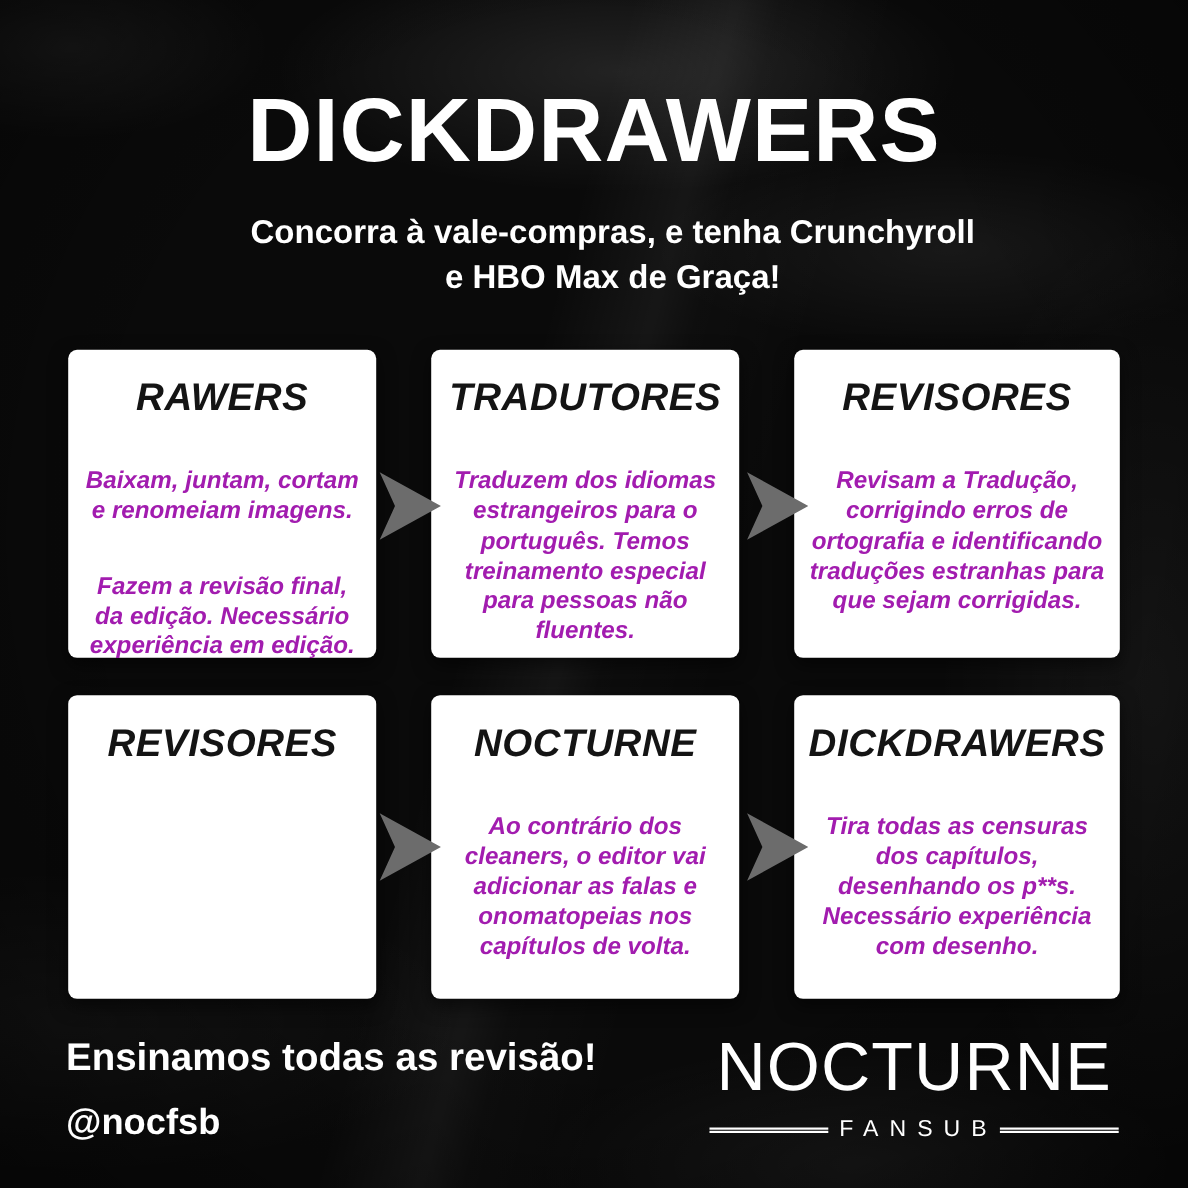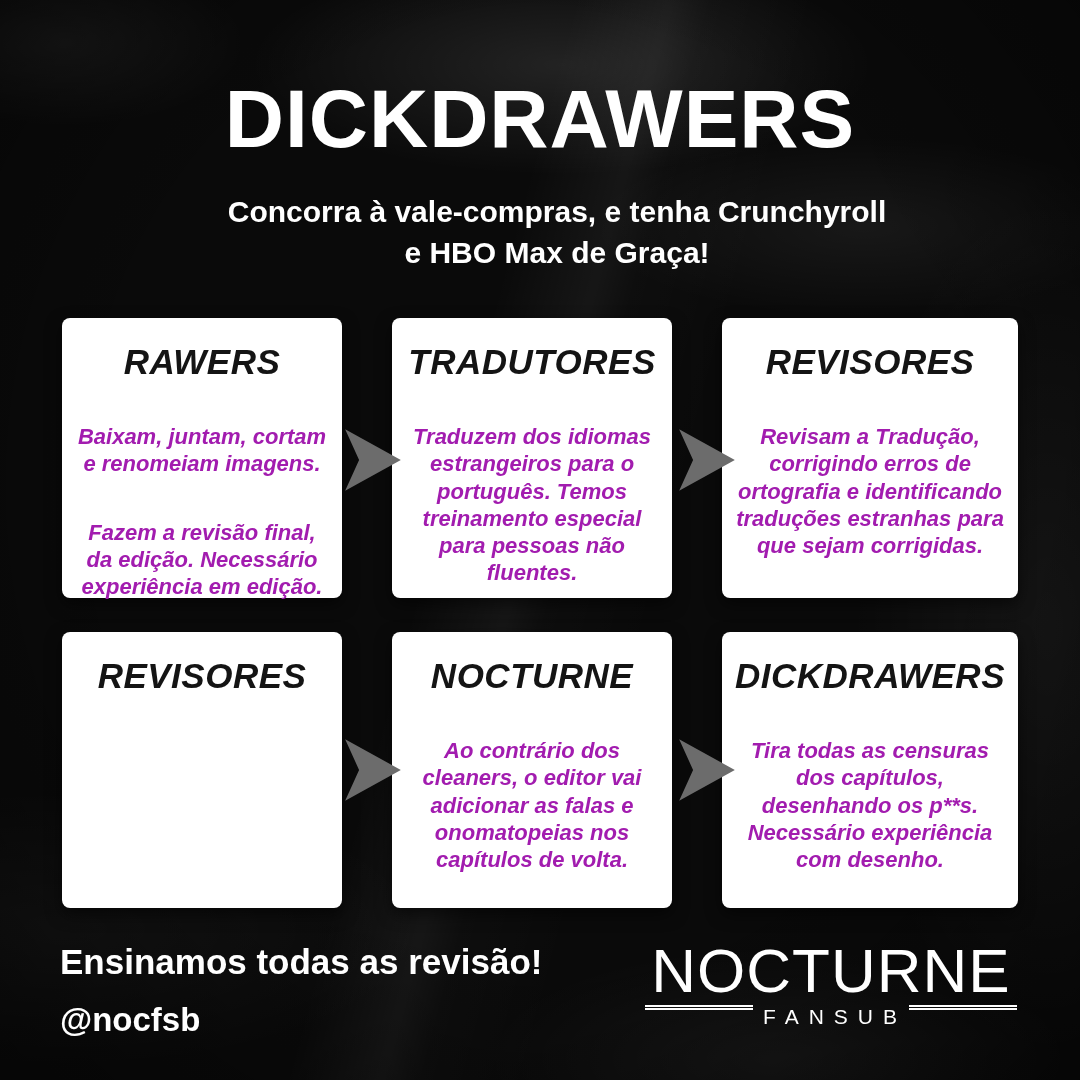--- a/index.html
+++ b/index.html
@@ -103,22 +103,22 @@
   .logo {
     position: absolute; left: 645px; top: 938px; width: 372px;
     text-align: center; color: #ffffff;
   }
   .logo-name {
     font-size: 62px; font-weight: normal;
     letter-spacing: 1px; line-height: 1.05;
     white-space: nowrap;
   }
   .logo-sub-row {
-    display: flex; align-items: flex-start;
-    margin-top: 2px;
+    display: flex; align-items: center;
+    margin-top: 12px;
   }
   .double-line {
     flex: 1; height: 5px;
     border-top: 2px solid #ffffff;
     border-bottom: 2px solid #ffffff;
     box-sizing: border-box;
   }
   .logo-sub {
     font-size: 21px; font-weight: normal;
     letter-spacing: 10px;

